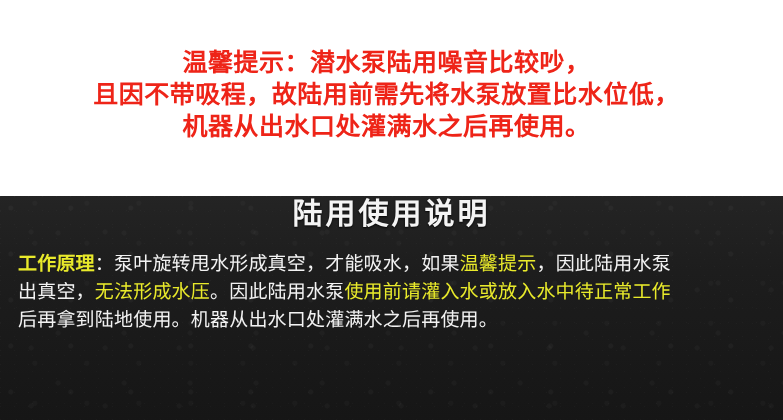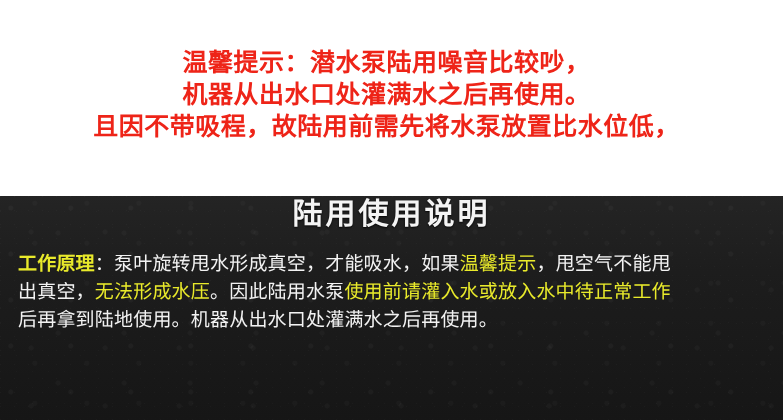--- a/index.html
+++ b/index.html
@@ -109,33 +109,33 @@
     font-weight: 700;
   }
 </style>
 </head>
 <body>
 
 <div id="page">
 
   <div class="warning-banner">
     <span class="warning-line">温馨提示：潜水泵陆用噪音比较吵，</span>
+    <span class="warning-line">且因不带吸程，故陆用前需先将水泵放置比水位低，</span>
     <span class="warning-line">机器从出水口处灌满水之后再使用。</span>
-    <span class="warning-line">且因不带吸程，故陆用前需先将水泵放置比水位低，</span>
   </div>
 
   <div class="dark-panel">
 
     <div class="panel-header">
       <span class="panel-title">陆用使用说明</span>
     </div>
 
     <div class="panel-body">
 
-      <span class="body-line"><span class="hl-strong">工作原理</span><span>：泵叶旋转甩水形成真空，才能吸水，如果</span><span class="hl">温馨提示</span><span>，甩空气不能甩</span></span>
+      <span class="body-line"><span class="hl-strong">工作原理</span><span>：泵叶旋转甩水形成真空，才能吸水，如果</span><span class="hl">温馨提示</span><span>，因此陆用水泵</span></span>
 
       <span class="body-line"><span>出真空，</span><span class="hl">无法形成水压</span><span>。因此陆用水泵</span><span class="hl">使用前请灌入水或放入水中待正常工作</span></span>
 
       <span class="body-line"><span>后再拿到陆地使用。机器从出水口处灌满水之后再使用。</span></span>
 
     </div>
   </div>
 
 </div>
 

